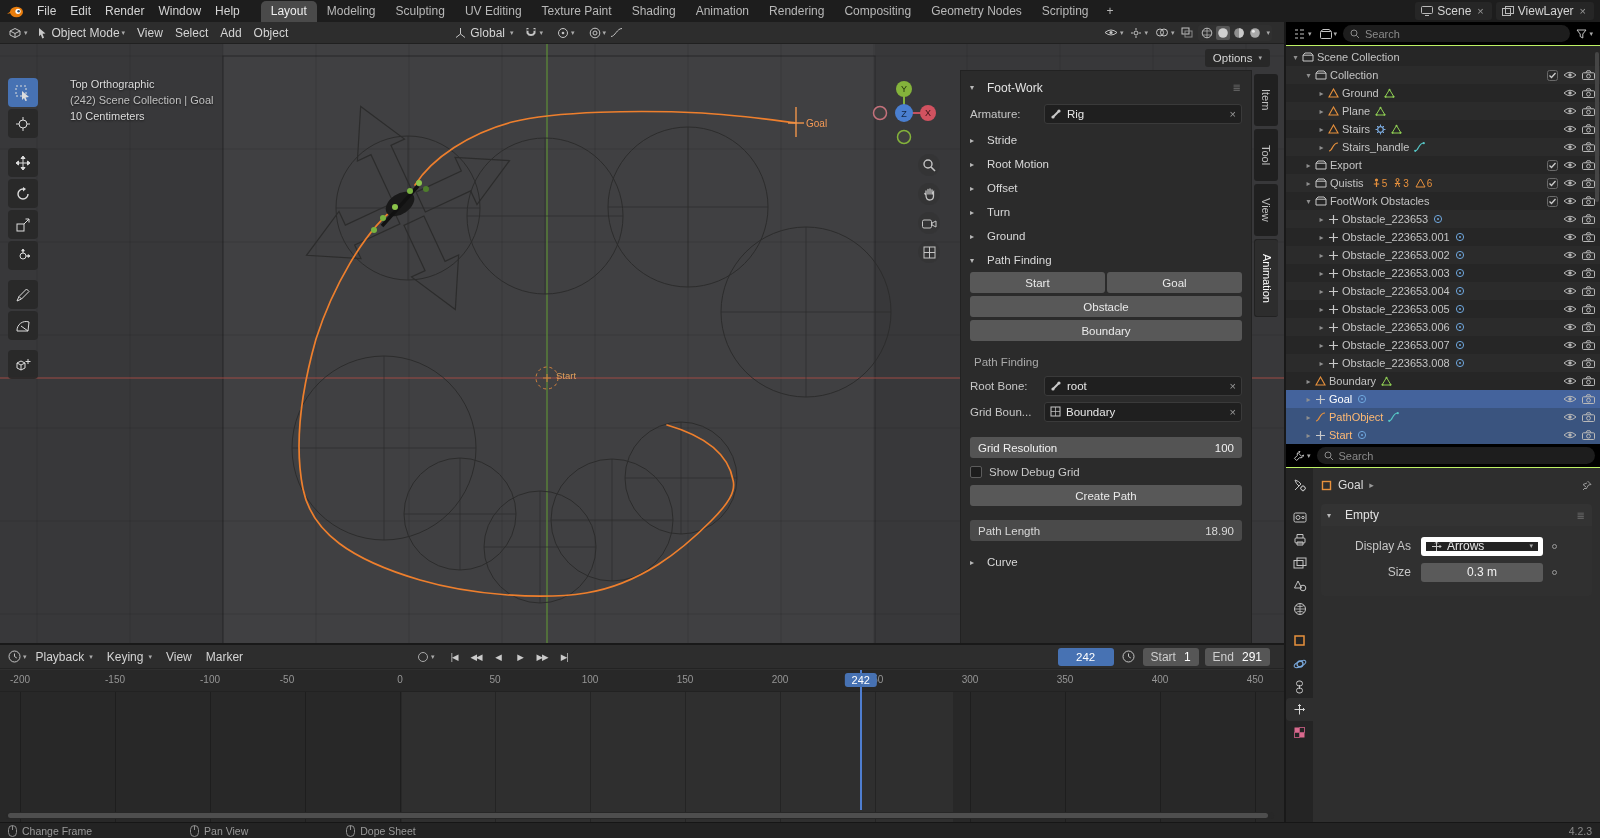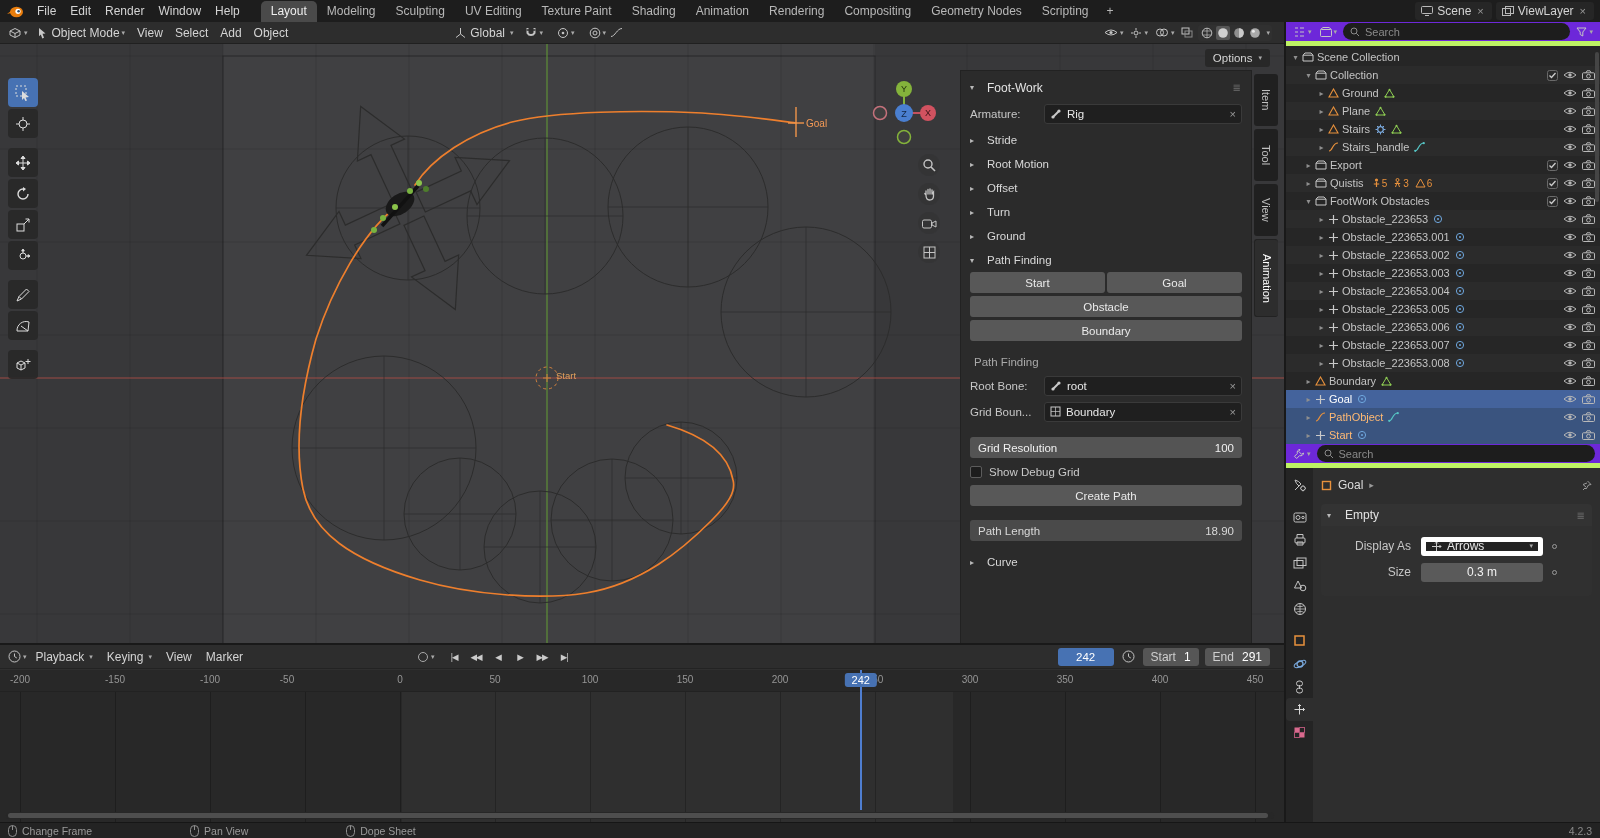--- a/index.html
+++ b/index.html
@@ -86,21 +86,21 @@
   .tl-body { position:absolute; top:47px; bottom:0; left:0; right:0; background:#2f2f2f; }
   .tl-grid { position:absolute; top:0; bottom:0; width:1px; background:rgba(0,0,0,.22); }
   .tl-shade { position:absolute; top:0; bottom:0; background:rgba(0,0,0,.14); }
   .playhead { position:absolute; top:25px; bottom:12px; width:2px; background:#4f7ed0; }
   .ph-badge { position:absolute; top:28px; transform:translateX(-50%); background:#4772b3; color:#fff; border-radius:3px; padding:1px 7px; font-size:11px; }
   .tl-scroll { position:absolute; left:6px; right:10px; bottom:3px; height:7px; background:#272727; border-radius:4px; }
   .tl-scroll .handle { position:absolute; left:2px; right:6px; top:1px; bottom:1px; background:#4e4e4e; border-radius:3px; }
 
   
   .right-col { width:316px; border-left:2px solid #191919; display:flex; flex-direction:column; flex:none; }
-  .ol-header, .pr-header { height:24px; background:#6d28d9; border-bottom:5px solid #bef264; display:flex; align-items:center; padding:0 5px; gap:4px; flex:none; }
+  .ol-header, .pr-header { height:24px; background:#000000; border-bottom:1px solid #bef264; display:flex; align-items:center; padding:0 5px; gap:4px; flex:none; }
   .search { flex:1; height:17px; background:#1d1d1d; border-radius:9px; display:flex; align-items:center; gap:5px; padding:0 7px; color:#8a8a8a; font-size:11px; }
   .outliner { height:422px; background:#262626; display:flex; flex-direction:column; flex:none; position:relative; }
   .ol-rows { flex:1; padding-top:2px; overflow:hidden; }
   .ol-row { height:18px; display:flex; align-items:center; font-size:11px; color:#c4c4c4; padding-right:5px; }
   .ol-row:nth-child(even) { background:rgba(255,255,255,.025); }
   .ol-row.selected { background:#3a547f; }
   .ol-row.active { background:#44639c; }
   .ol-row.selected .ol-label { color:#ffba74; }
   .ol-row.active .ol-label { color:#ffffff; }
   .ol-arrow { width:11px; font-size:8px; color:#8f8f8f; text-align:center; flex:none; }
@@ -385,20 +385,25 @@
             <ellipse cx="400" cy="160" rx="16" ry="10" fill="#191919" transform="rotate(-35 400 160)"></ellipse>
             <path d="M 382,182 L 418,142" stroke="#111" stroke-width="3.5" fill="none"></path>
             <circle cx="374" cy="186" r="3" fill="#79b340"></circle>
             <circle cx="383" cy="174" r="3" fill="#79b340"></circle>
             <circle cx="395" cy="163" r="3" fill="#8bc34a"></circle>
             <circle cx="410" cy="147" r="3" fill="#79b340"></circle>
             <circle cx="419" cy="139" r="3" fill="#8bc34a"></circle>
             <circle cx="426" cy="145" r="3" fill="#4e7d2c"></circle>
           </svg>
 
+        <div class="vp-info">
+          <div>Top Orthographic</div>
+          <div class="dim">(242) Scene Collection | Goal</div>
+          <div>10 Centimeters</div>
+        </div>
 
         <div class="toolbar" id="vp-toolbar">
             <div class="tool-btn active">
               <svg width="16" height="16" viewBox="0 0 16 16">
                 <rect x="1" y="1" width="10" height="10" fill="none" stroke="#ddd" stroke-dasharray="2 2"></rect>
                 <path d="M7 6 L14 12 L10.6 12.4 L12 15.4 L10.4 16 L9 13 L7 15 Z" fill="#ddd"></path>
               </svg>
             </div>
             <div class="tool-btn">
               <svg width="16" height="16" viewBox="0 0 16 16">

